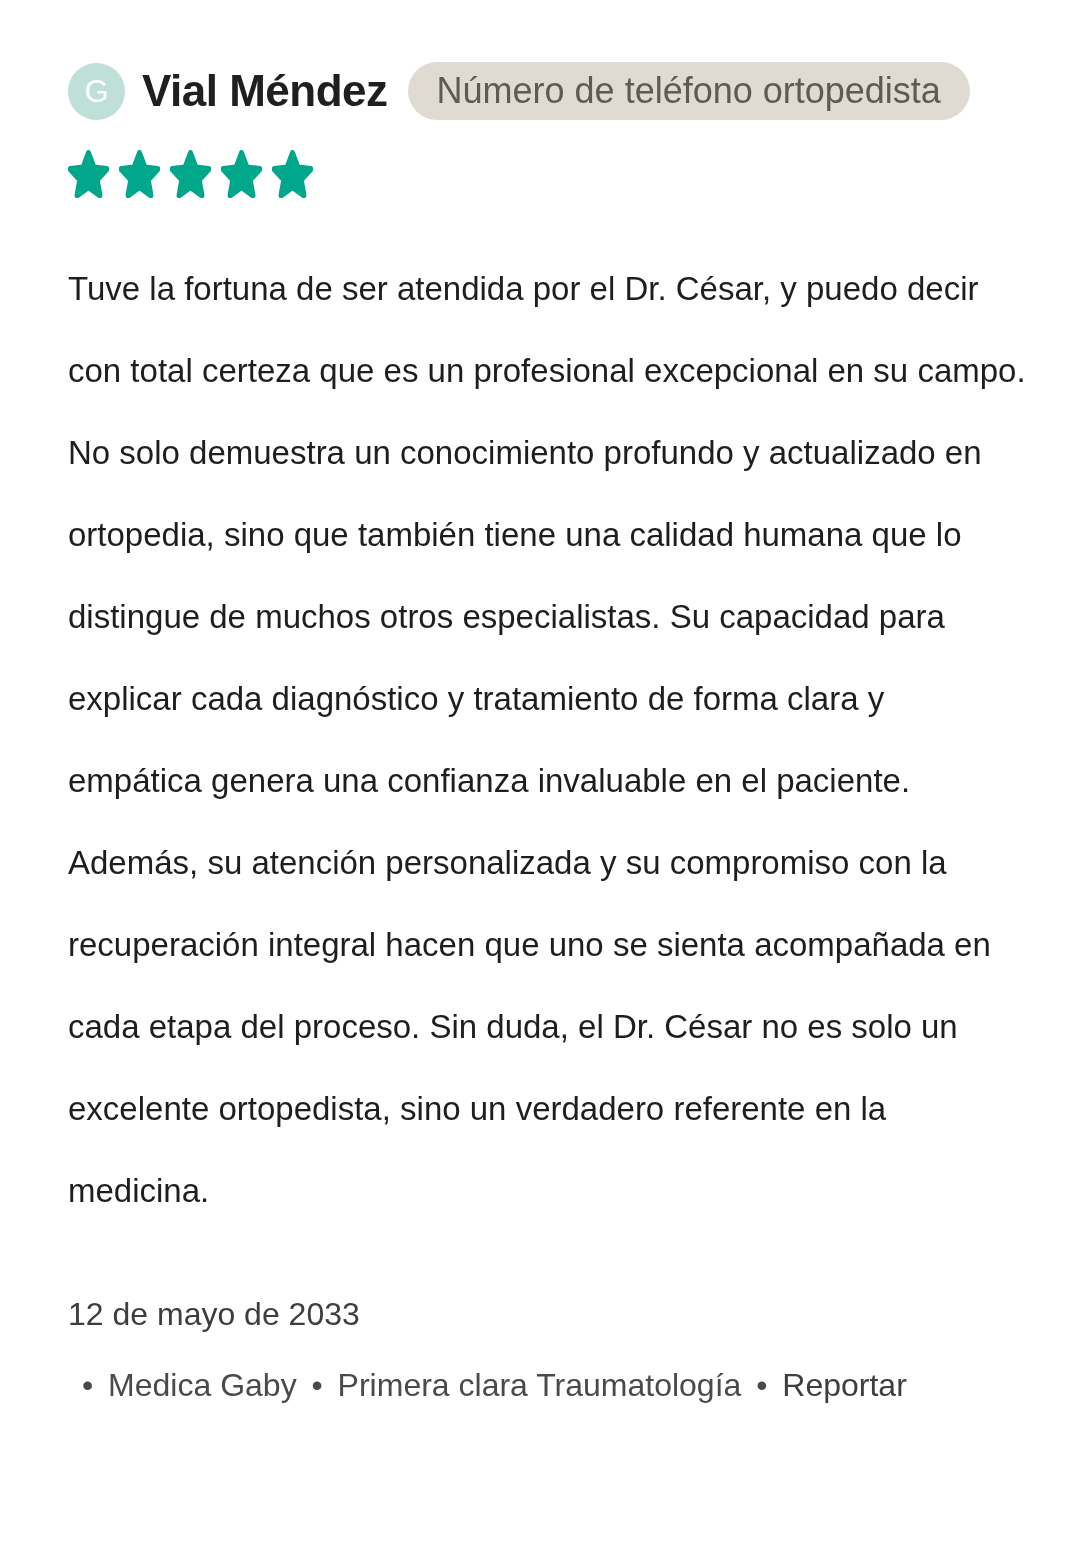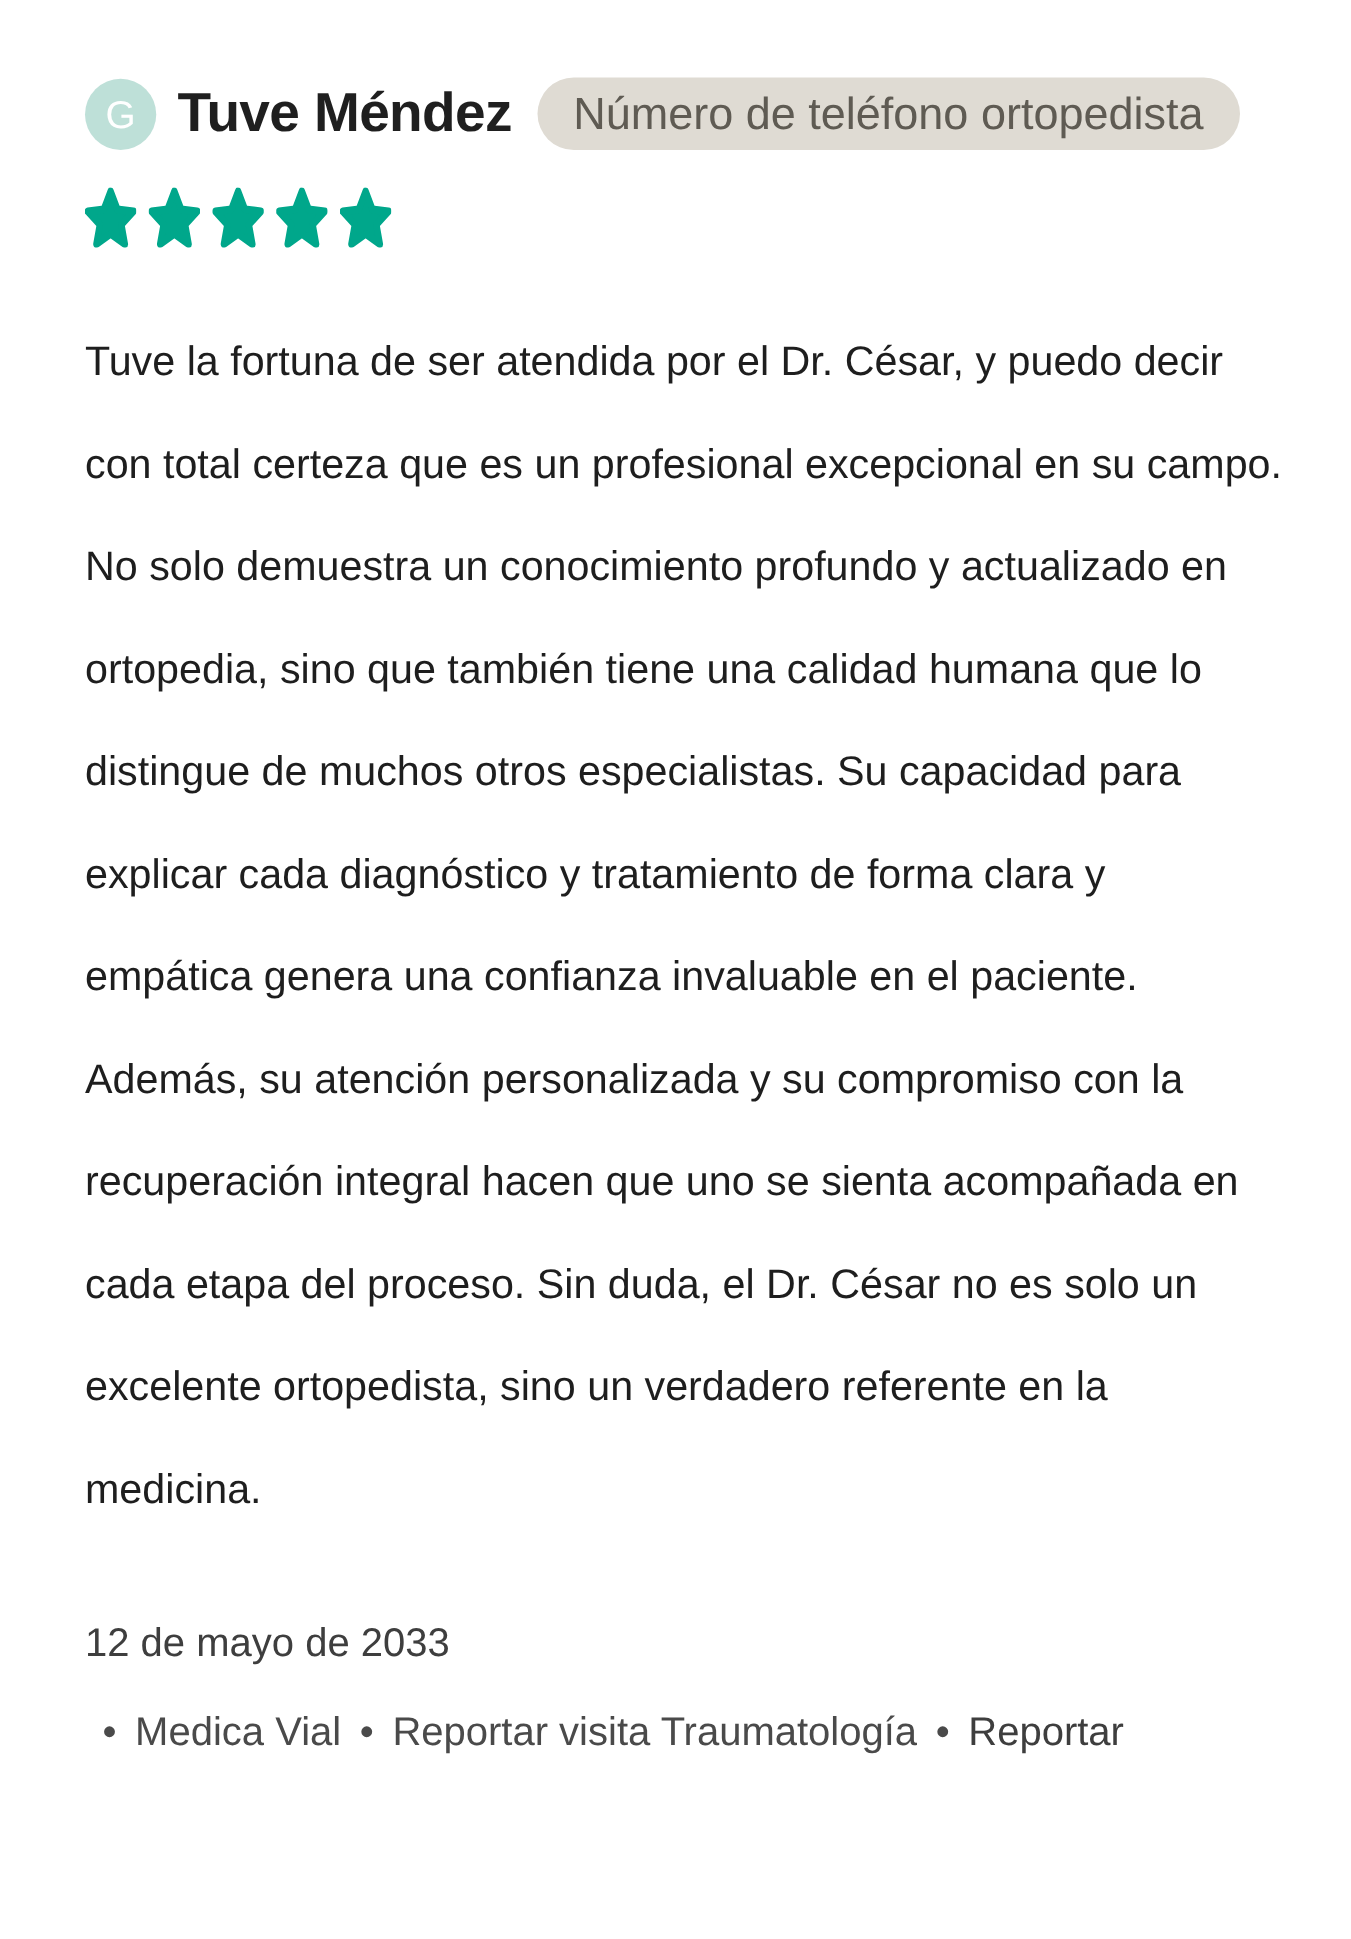--- a/index.html
+++ b/index.html
@@ -101,21 +101,21 @@
 </style>
 </head>
 <body>
 
 <div class="review-card">
 
   <div class="review-header">
     <div class="avatar">
       <span>G</span>
     </div>
-    <div class="author-name">Tuve Méndez</div>
+    <div class="author-name">Vial Méndez</div>
     <div class="verified-badge">Número de teléfono ortopedista</div>
   </div>
 
   <div class="star-rating">
   <svg width="41" height="48" viewBox="0 0 40 38" preserveAspectRatio="none">
     <path class="star-shape" d="M20 2.5 L25.3 13.9 L37.8 15.1 L28.4 23.5 L31.1 35.8 L20 29.4 L8.9 35.8 L11.6 23.5 L2.2 15.1 L14.7 13.9 Z"></path>
   </svg>
 
   <svg width="41" height="48" viewBox="0 0 40 38" preserveAspectRatio="none">
     <path class="star-shape" d="M20 2.5 L25.3 13.9 L37.8 15.1 L28.4 23.5 L31.1 35.8 L20 29.4 L8.9 35.8 L11.6 23.5 L2.2 15.1 L14.7 13.9 Z"></path>
@@ -133,20 +133,20 @@
     <path class="star-shape" d="M20 2.5 L25.3 13.9 L37.8 15.1 L28.4 23.5 L31.1 35.8 L20 29.4 L8.9 35.8 L11.6 23.5 L2.2 15.1 L14.7 13.9 Z"></path>
   </svg>
 </div>
 
   <p class="review-body">Tuve la fortuna de ser atendida por el Dr. César, y puedo decir con total certeza que es un profesional excepcional en su campo. No solo demuestra un conocimiento profundo y actualizado en ortopedia, sino que también tiene una calidad humana que lo distingue de muchos otros especialistas. Su capacidad para explicar cada diagnóstico y tratamiento de forma clara y empática genera una confianza invaluable en el paciente. Además, su atención personalizada y su compromiso con la recuperación integral hacen que uno se sienta acompañada en cada etapa del proceso. Sin duda, el Dr. César no es solo un excelente ortopedista, sino un verdadero referente en la medicina.</p>
 
   <div class="review-date">12 de mayo de 2033</div>
 
   <div class="review-meta">
     <span class="sep">•</span>
-    <span>Medica Vial</span>
+    <span>Medica Gaby</span>
     <span class="sep">•</span>
-    <span>Reportar visita Traumatología</span>
+    <span>Primera clara Traumatología</span>
     <span class="sep">•</span>
     <a class="report-link">Reportar</a>
   </div>
 
 </div>
 
 </body></html>

